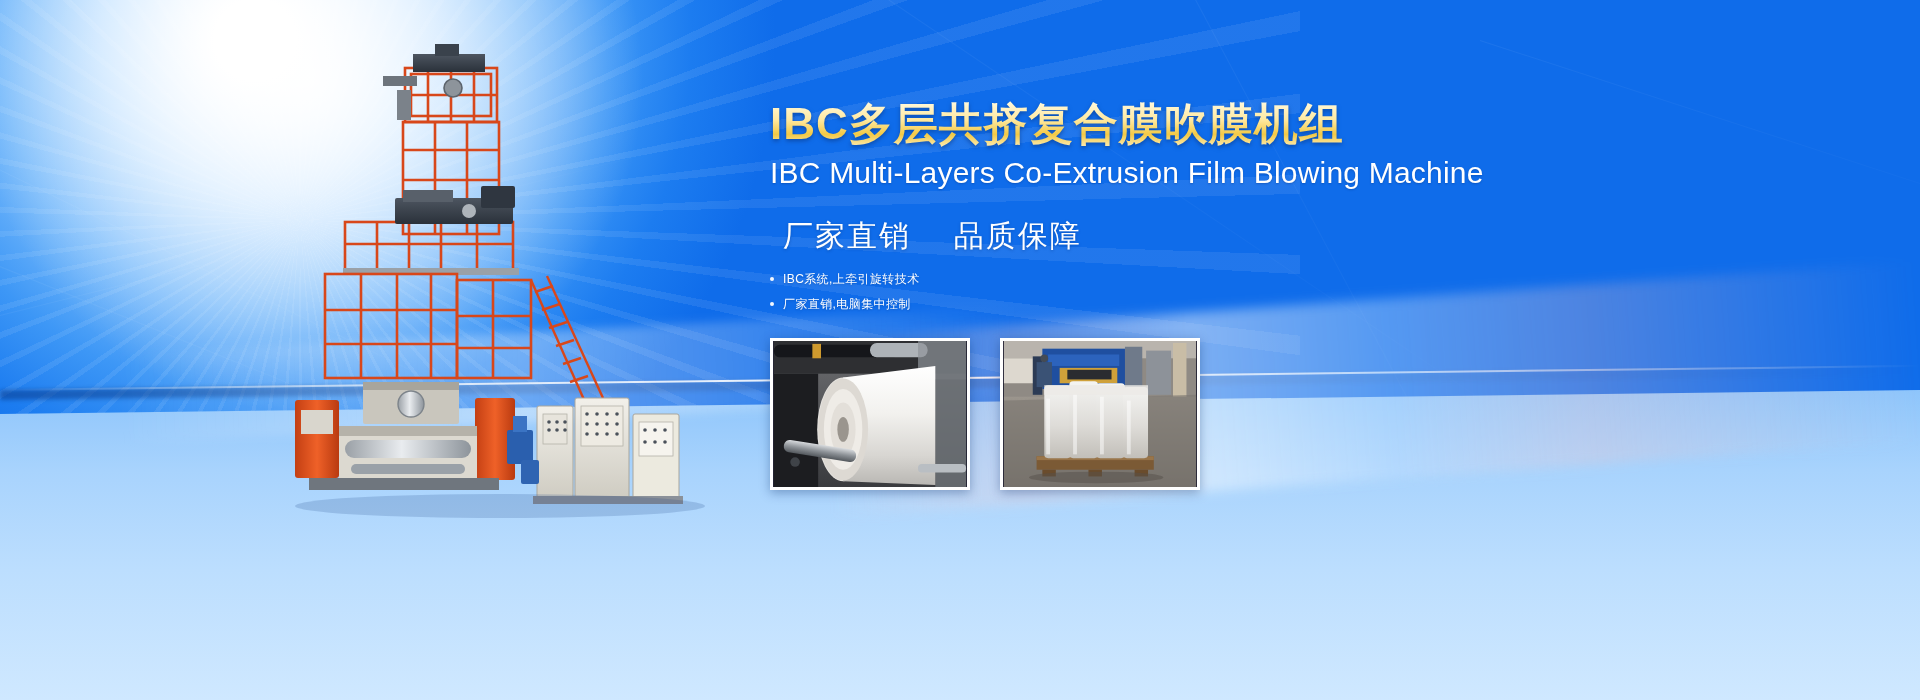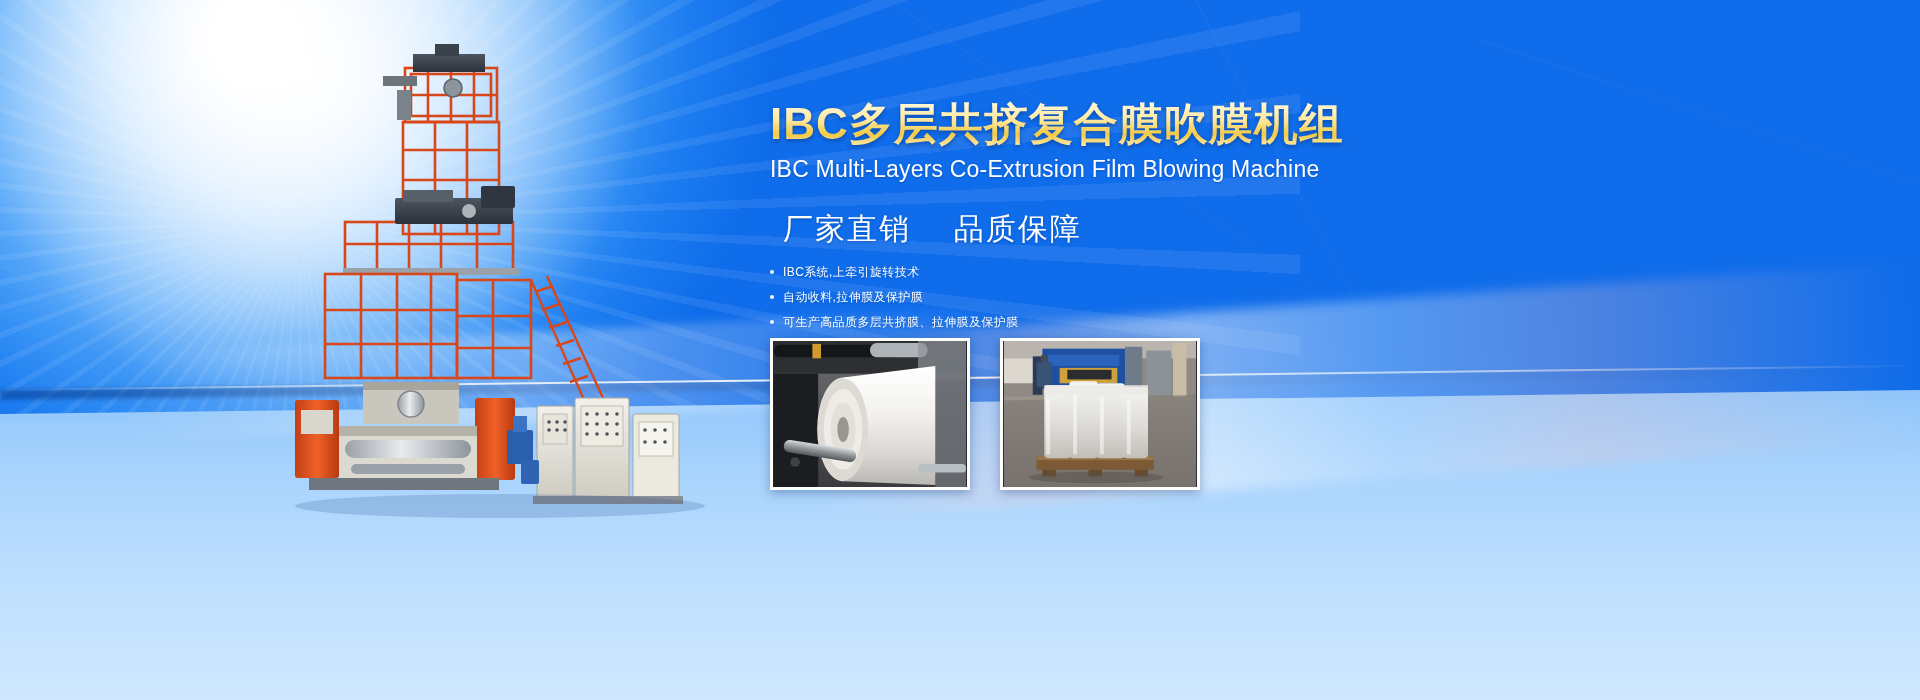--- a/index.html
+++ b/index.html
@@ -88,21 +88,21 @@
   .title-cn {
     font-size:44px; font-weight:700; letter-spacing:1px; line-height:1.18;
     color:#f7e7a8;
     background:linear-gradient(180deg,#fffce8 0%,#ffe9a0 42%,#f3c945 70%,#fff4cf 100%);
     -webkit-background-clip:text; background-clip:text; color:transparent;
     -webkit-text-stroke:0px;
     filter:drop-shadow(0 2px 2px rgba(10,50,120,.55));
     white-space:nowrap;
   }
   .title-en {
-    margin-top:6px; font-size:23px; font-weight:400; letter-spacing:.2px;
+    margin-top:6px; font-size:30px; font-weight:400; letter-spacing:.2px;
     color:#ffffff; white-space:nowrap;
     text-shadow:0 1px 2px rgba(10,50,120,.35);
   }
   .tagline {
     margin-top:26px; font-size:30px; font-weight:400; color:#ffffff;
     letter-spacing:2px; white-space:nowrap;
     text-shadow:0 1px 3px rgba(10,50,120,.4);
     margin-left:13px;
   }
   .tagline .gap { display:inline-block; width:22px; }
@@ -310,25 +310,21 @@
       <span class="gap"></span>
       <span>品质保障</span>
     </div>
     <ul class="bullets">
       <li>
         <span class="dot"></span>
         <span>IBC系统,上牵引旋转技术</span>
       </li>
       <li>
         <span class="dot"></span>
-        <span>自动收料,拉伸膜及保护膜</span>
-      </li>
-      <li>
-        <span class="dot"></span>
-        <span>可生产高品质多层共挤膜、拉伸膜及保护膜</span>
+        <span>厂家直销,电脑集中控制</span>
       </li>
     </ul>
   </div>
 
   <div class="photos">
 
     <div class="photo p1">
       <span class="sr">大卷薄膜收卷机特写</span>
       <svg viewBox="0 0 200 152" xmlns="http://www.w3.org/2000/svg">
         <defs>

